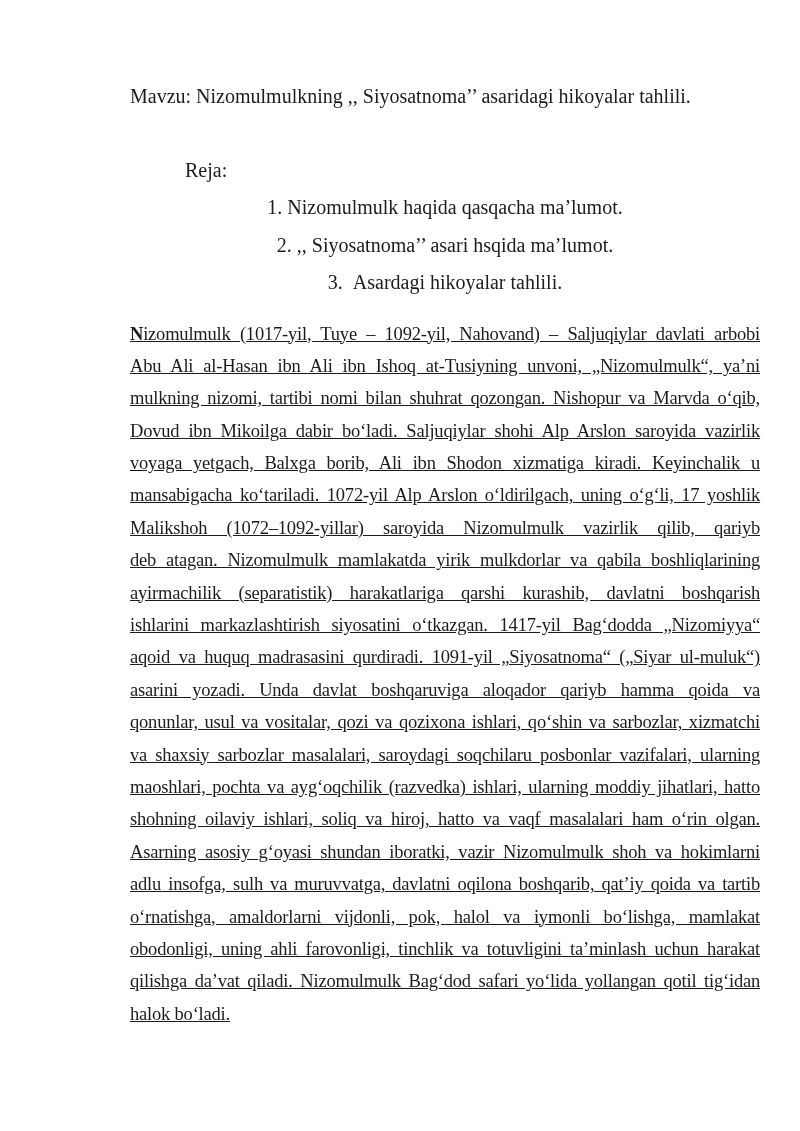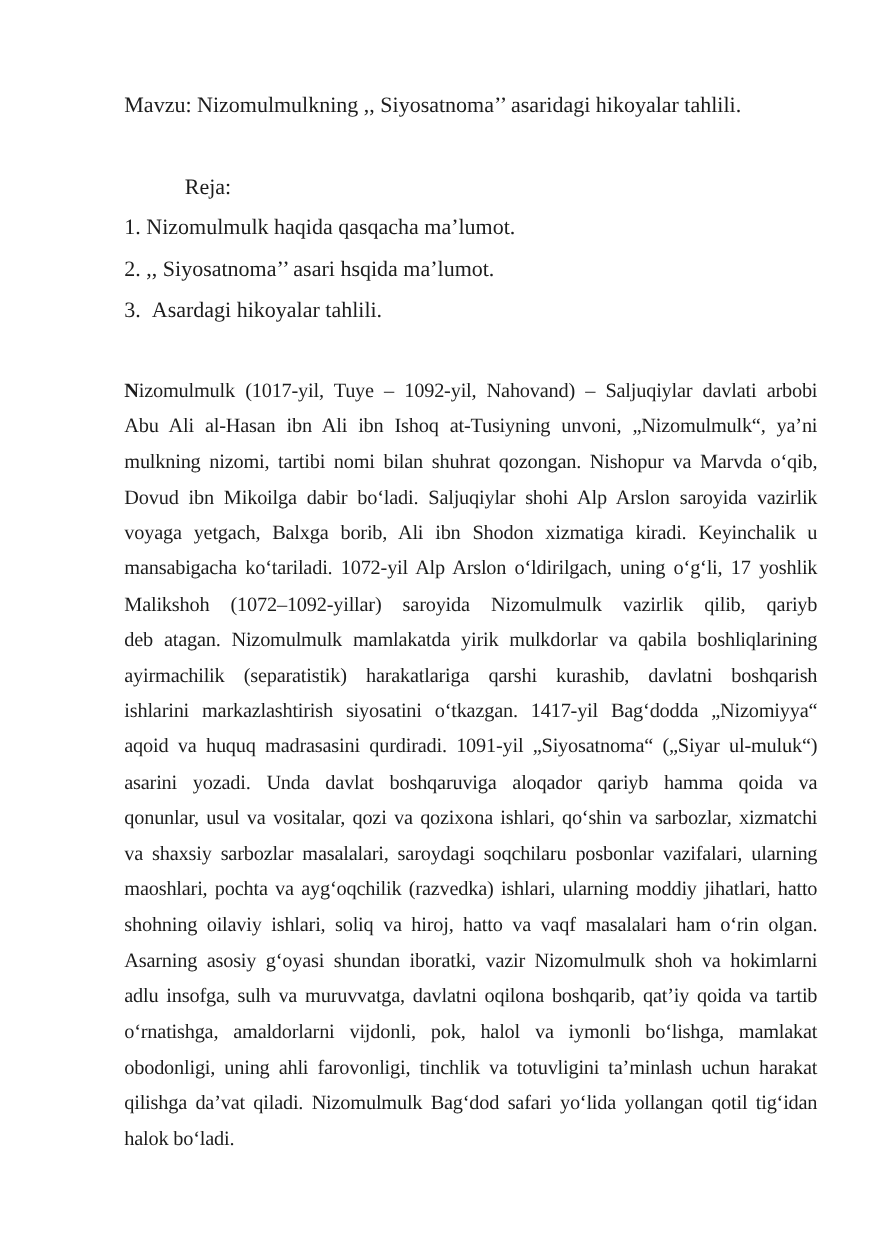--- a/index.html
+++ b/index.html
@@ -11,38 +11,39 @@
     position: relative;
     width: 800px;
     height: 1131px;
     background: #ffffff;
     overflow: hidden;
     font-family: "Liberation Serif", "DejaVu Serif", serif;
     color: #1c1c1c;
   }
   .content {
     position: absolute;
-    left: 113px;
+    left: 130px;
     width: 630px;
     top: 0;
   }
   .header-block {
     margin-top: 78px;
     font-size: 20px;
     line-height: 37.5px;
     text-align: left;
   }
   .title-line { white-space: nowrap; }
   .plan-label { padding-left: 55px; margin-top: 36px; }
-  .plan-item { white-space: pre-wrap; }
+  .plan-item { white-space: pre-wrap; text-align: center; }
   .body-block {
-    margin-top: 38px;
+    margin-top: 16px;
     font-size: 18.5px;
     letter-spacing: -0.2px;
     line-height: 32.4px;
+    text-decoration: underline;
   }
   .bline {
     text-align: justify;
     text-align-last: justify;
     height: 32.4px;
     overflow: visible;
   }
   .bline.last {
     text-align: right;
     text-align-last: left;

